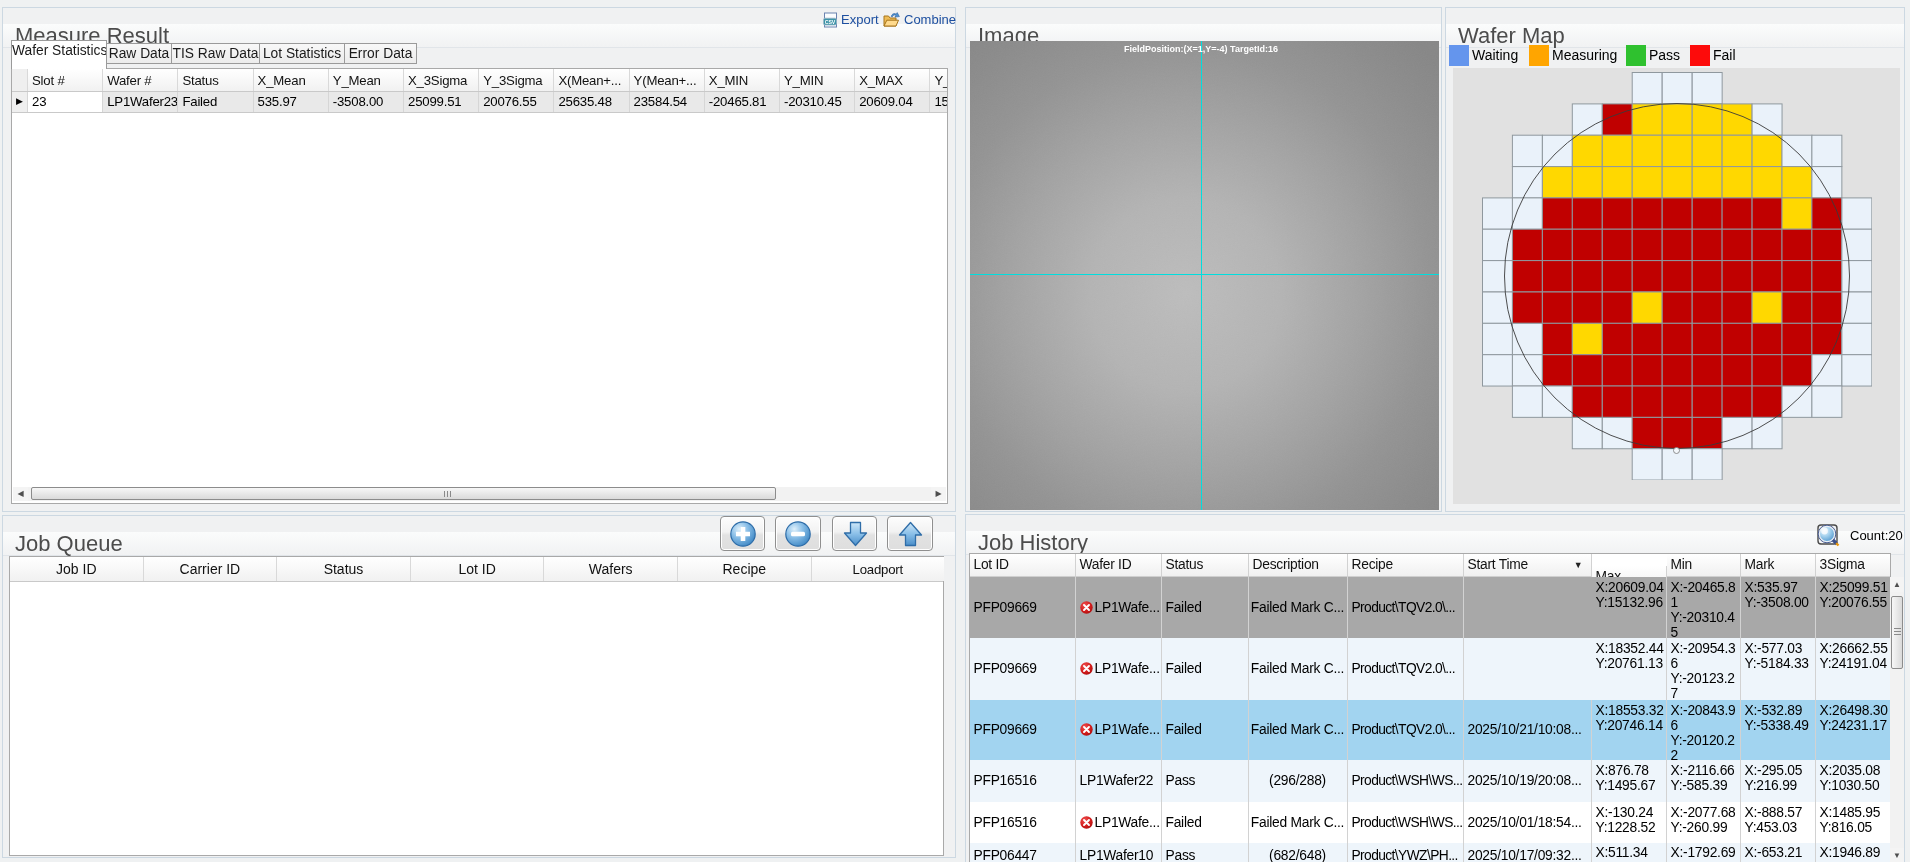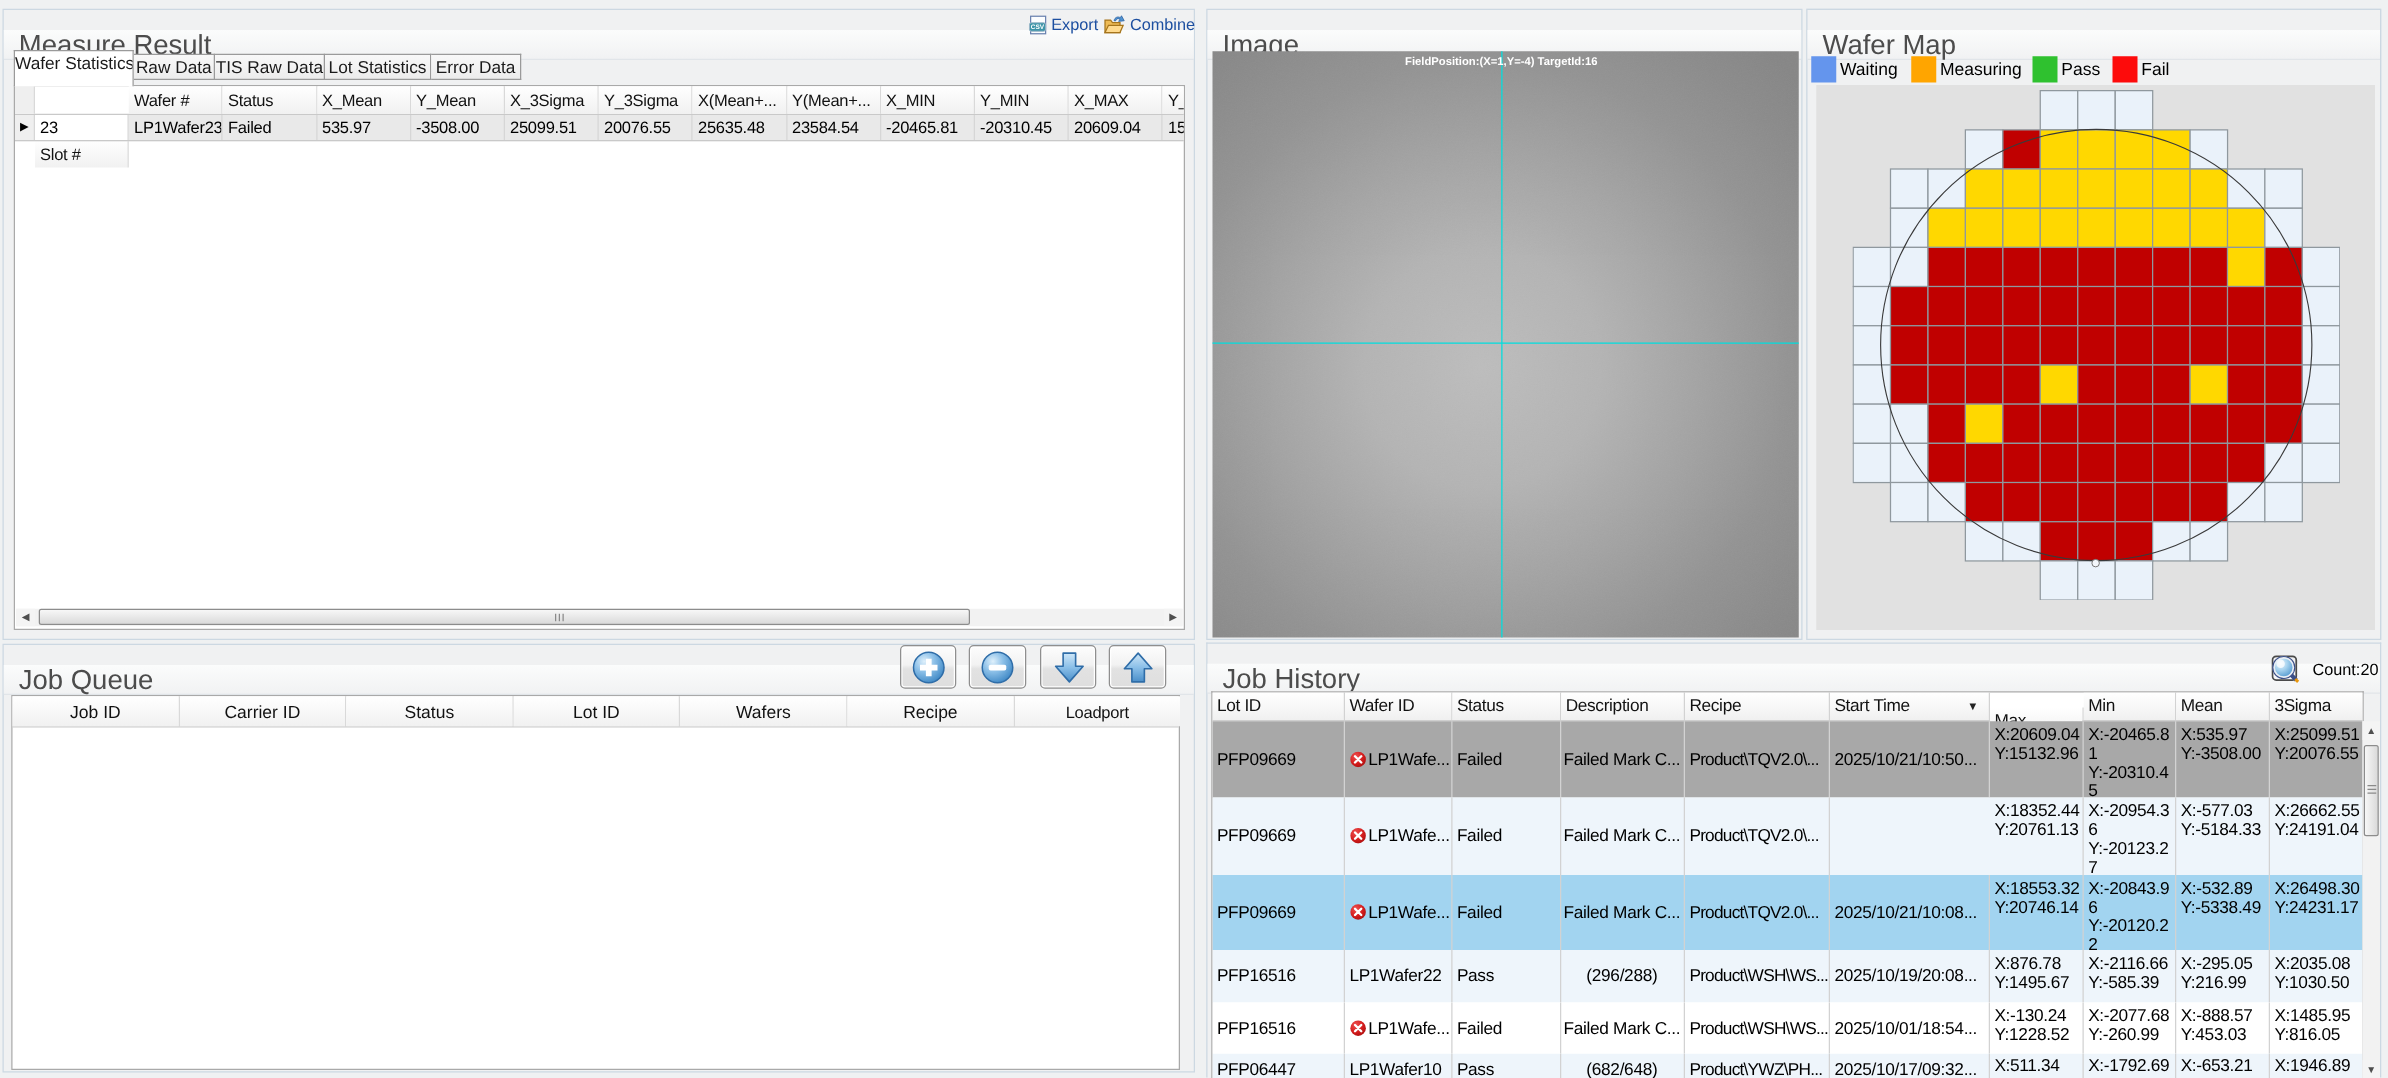--- a/index.html
+++ b/index.html
@@ -48,21 +48,21 @@
     <span class="abs" style="left:82px;top:1px;">Combine</span>
   </div>
   <div class="tab" style="left:104px;width:65px;">Raw Data</div>
   <div class="tab" style="left:169px;width:88px;">TIS Raw Data</div>
   <div class="tab" style="left:257px;width:85px;">Lot Statistics</div>
   <div class="tab" style="left:342px;width:72px;">Error Data</div>
   <div class="tab" style="left:8px;top:32px;height:29px;width:96px;background:#fff;border-left:1px solid #9a9a9a;border-bottom:none;z-index:2;">Wafer Statistics</div>
   <div class="tblborder" style="left:8px;top:60px;width:937px;height:436px;">
     <div class="abs" style="left:0;top:0;width:100%;height:23px;border-bottom:1px solid #c9c9c9;">
       <div class="hcell" style="left:0;width:16px;background:#efefef;"></div>
-      <div class="hcell" style="left:16px;width:75.2px;margin-top:43px;">Slot #</div>
+      <div class="hcell" style="left:16px;width:75.2px;">Slot #</div>
       <div class="hcell" style="left:91.2px;width:75.2px;">Wafer #</div>
       <div class="hcell" style="left:166.4px;width:75.2px;">Status</div>
       <div class="hcell" style="left:241.6px;width:75.2px;">X_Mean</div>
       <div class="hcell" style="left:316.8px;width:75.2px;">Y_Mean</div>
       <div class="hcell" style="left:392px;width:75.2px;">X_3Sigma</div>
       <div class="hcell" style="left:467.2px;width:75.2px;">Y_3Sigma</div>
       <div class="hcell" style="left:542.4px;width:75.2px;">X(Mean+...</div>
       <div class="hcell" style="left:617.6px;width:75.2px;">Y(Mean+...</div>
       <div class="hcell" style="left:692.8px;width:75.2px;">X_MIN</div>
       <div class="hcell" style="left:768px;width:75.2px;">Y_MIN</div>
@@ -492,33 +492,32 @@
   <div class="abs" style="left:2.5px;top:38px;width:922px;height:310px;background:#fff;border:1px solid #a9a9a9;border-bottom:none;overflow:hidden;">
     <div class="abs" style="left:0;top:0;width:920px;height:23px;border-bottom:1px solid #cfcfcf;">
       <div class="jhc" style="left:0px;width:106px;line-height:22px;background:linear-gradient(#ffffff,#f0f0f0);color:#111;">Lot ID</div>
       <div class="jhc" style="left:106px;width:86px;line-height:22px;background:linear-gradient(#ffffff,#f0f0f0);color:#111;">Wafer ID</div>
       <div class="jhc" style="left:192px;width:87px;line-height:22px;background:linear-gradient(#ffffff,#f0f0f0);color:#111;">Status</div>
       <div class="jhc" style="left:279px;width:99px;line-height:22px;background:linear-gradient(#ffffff,#f0f0f0);color:#111;">Description</div>
       <div class="jhc" style="left:378px;width:116px;line-height:22px;background:linear-gradient(#ffffff,#f0f0f0);color:#111;">Recipe</div>
       <div class="jhc" style="left:494px;width:128px;line-height:22px;background:linear-gradient(#ffffff,#f0f0f0);color:#111;">Start Time<span style="position:absolute;right:8px;top:0px;font-size:9px;color:#222;">▼</span></div>
       <div class="jhc" style="left:622px;width:75px;line-height:22px;background:linear-gradient(#ffffff,#f0f0f0);color:#111;margin-top:12px;">Max</div>
       <div class="jhc" style="left:697px;width:74px;line-height:22px;background:linear-gradient(#ffffff,#f0f0f0);color:#111;">Min</div>
-      <div class="jhc" style="left:771px;width:75px;line-height:22px;background:linear-gradient(#ffffff,#f0f0f0);color:#111;">Mean</div>
+      <div class="jhc" style="left:771px;width:75px;line-height:22px;background:linear-gradient(#ffffff,#f0f0f0);color:#111;">Mark</div>
       <div class="jhc" style="left:846px;width:74px;line-height:22px;background:linear-gradient(#ffffff,#f0f0f0);color:#111;border-right:none;">3Sigma</div>
     </div>
     <div class="jhrow" style="top:23px;height:61px;background:#a8a8a8;">
       <div class="jhc" style="left:0px;width:106px;line-height:61px;">PFP09669</div>
       <div class="jhc" style="left:106px;width:86px;line-height:61px;"><svg width="13" height="13" viewBox="0 0 13 13" style="vertical-align:-2px;margin-right:2px;">
             <circle cx="6.5" cy="6.5" r="6.2" fill="url(#eg)"></circle>
             <path d="M4 4 L9 9 M9 4 L4 9" stroke="#fff" stroke-width="1.9" stroke-linecap="round"></path>
           </svg>LP1Wafe...</div>
       <div class="jhc" style="left:192px;width:87px;line-height:61px;">Failed</div>
       <div class="jhc" style="left:279px;width:99px;line-height:61px;text-align:center;padding-left:0;">Failed Mark C...</div>
       <div class="jhc" style="left:378px;width:116px;line-height:61px;letter-spacing:-0.6px;">Product\TQV2.0\...</div>
-      <div class="jhc" style="left:494px;width:128px;line-height:61px;">2025/10/21/10:50...</div>
       <div class="jhc" style="left:622px;width:75px;line-height:15px;padding-top:3px;white-space:normal;">X:20609.04<br>Y:15132.96</div>
       <div class="jhc" style="left:697px;width:74px;line-height:15px;padding-top:3px;white-space:normal;">X:-20465.8<br>1<br>Y:-20310.4<br>5</div>
       <div class="jhc" style="left:771px;width:75px;line-height:15px;padding-top:3px;white-space:normal;">X:535.97<br>Y:-3508.00</div>
       <div class="jhc" style="left:846px;width:74px;line-height:15px;padding-top:3px;white-space:normal;border-right:none;">X:25099.51<br>Y:20076.55</div>
     </div>
     <div class="jhrow" style="top:84px;height:62px;background:#eef5fb;">
       <div class="jhc" style="left:0px;width:106px;line-height:62px;">PFP09669</div>
       <div class="jhc" style="left:106px;width:86px;line-height:62px;"><svg width="13" height="13" viewBox="0 0 13 13" style="vertical-align:-2px;margin-right:2px;">
             <circle cx="6.5" cy="6.5" r="6.2" fill="url(#eg)"></circle>
             <path d="M4 4 L9 9 M9 4 L4 9" stroke="#fff" stroke-width="1.9" stroke-linecap="round"></path>

